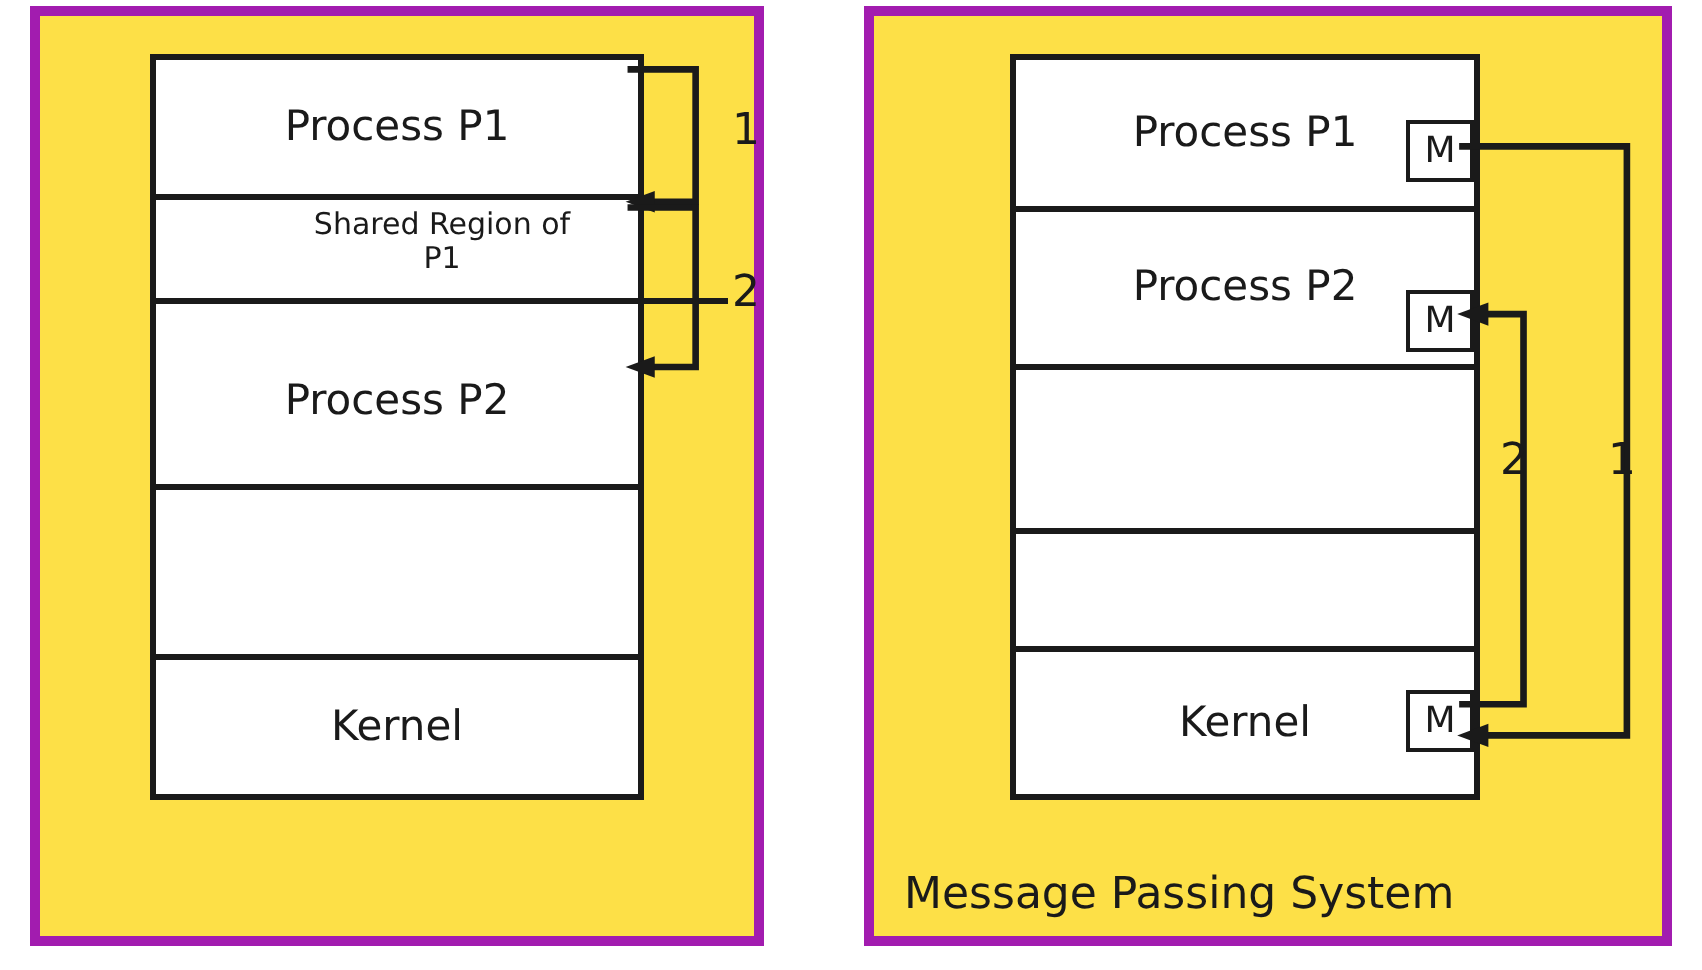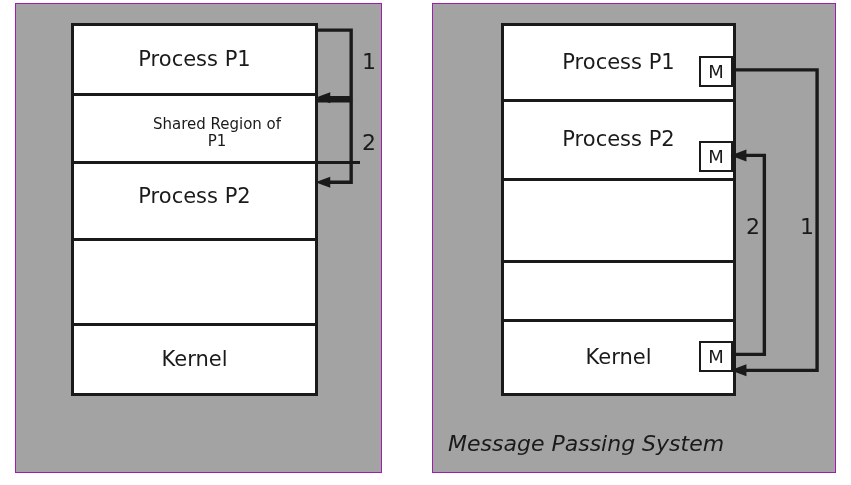--- a/index.html
+++ b/index.html
@@ -17,22 +17,22 @@
   }
   #stage {
     position: absolute;
     left: 0; top: 0;
     width: 851px;
     height: 485px;
     background: #ffffff;
   }
   .panel {
     position: absolute;
-    background: #a3a3a3;
-    border: 1px solid #a21caf;
+    background: #fde047;
+    border: 5px solid #a21caf;
     box-sizing: border-box;
   }
   #panel-left  { left: 15px;  top: 3px;  width: 367px; height: 470px; }
   #panel-right { left: 432px; top: 3px;  width: 404px; height: 470px; }
 
   .memory-box {
     position: absolute;
     box-sizing: border-box;
     border: 3px solid #1a1a1a;
     background: #ffffff;
@@ -105,21 +105,21 @@
 <div id="stage">
 
   <div class="panel" id="panel-left">
 
     <div class="memory-box" style="left:55px; top:19px; width:247px; height:373px;">
 
       <div class="row divided" style="top:0px; left:0; width:241px; height:70px;">
         <span class="row-label big">Process P1</span>
       </div>
 
-      <div class="row divided" style="top:78px; left:0; width:286px; height:60px;">
+      <div class="row divided" style="top:62px; left:0; width:286px; height:60px;">
         <span class="row-label small">Shared Region of
 P1</span>
       </div>
 
       <div class="row divided" style="top:130px; left:0; width:241px; height:85px;">
         <span class="row-label big">Process P2</span>
       </div>
 
       <div class="row divided" style="top:215px; left:0; width:241px; height:85px;">
         <span class="row-label big"></span>
@@ -186,16 +186,16 @@
       <path fill="#1a1a1a" d="M 299 368 L 315 362 L 315 374 Z"></path>
 
         inner rail  --&gt;  up  --&gt;  P2's M --&gt;
       <path class="arrow-path" d="M 300 352 L 333 352 L 333 152 L 310 152"></path>
       <path fill="#1a1a1a" d="M 299 152 L 315 146 L 315 158 Z"></path>
     </svg>
 
     <span class="arrow-num" style="left:313px; top:212px;">2</span>
     <span class="arrow-num" style="left:367px; top:212px;">1</span>
 
-    <span class="caption" style="left:15px; top:427px;font-style:italic;">Message Passing System</span>
+    <span class="caption" style="left:15px; top:427px;">Message Passing System</span>
   </div>
 
 </div>
 
 </body></html>

